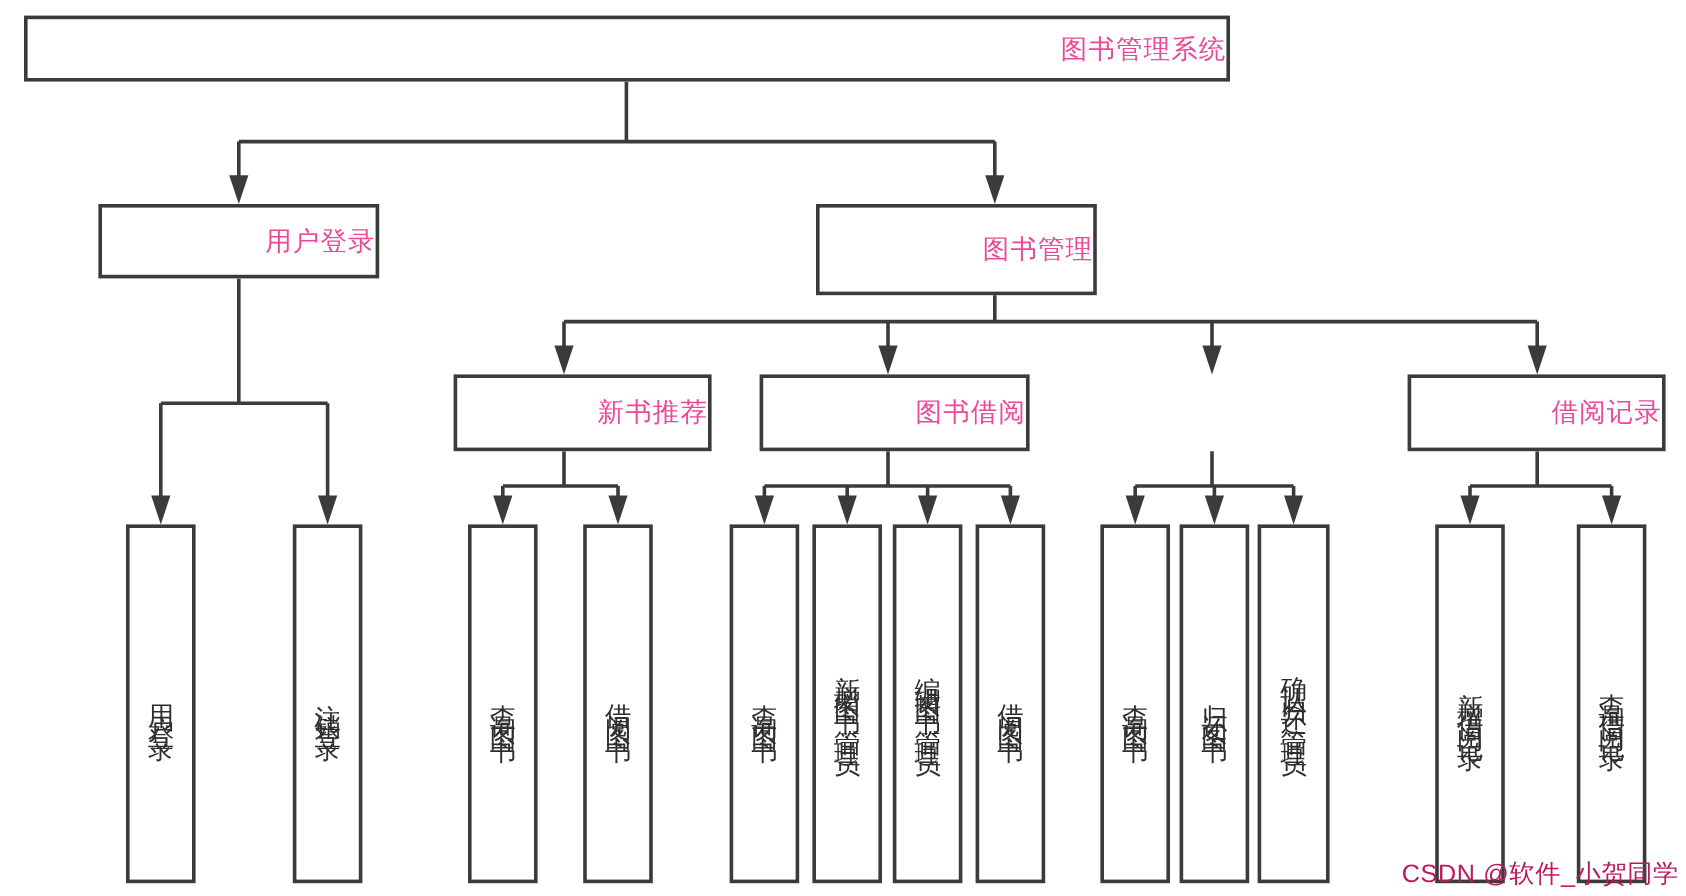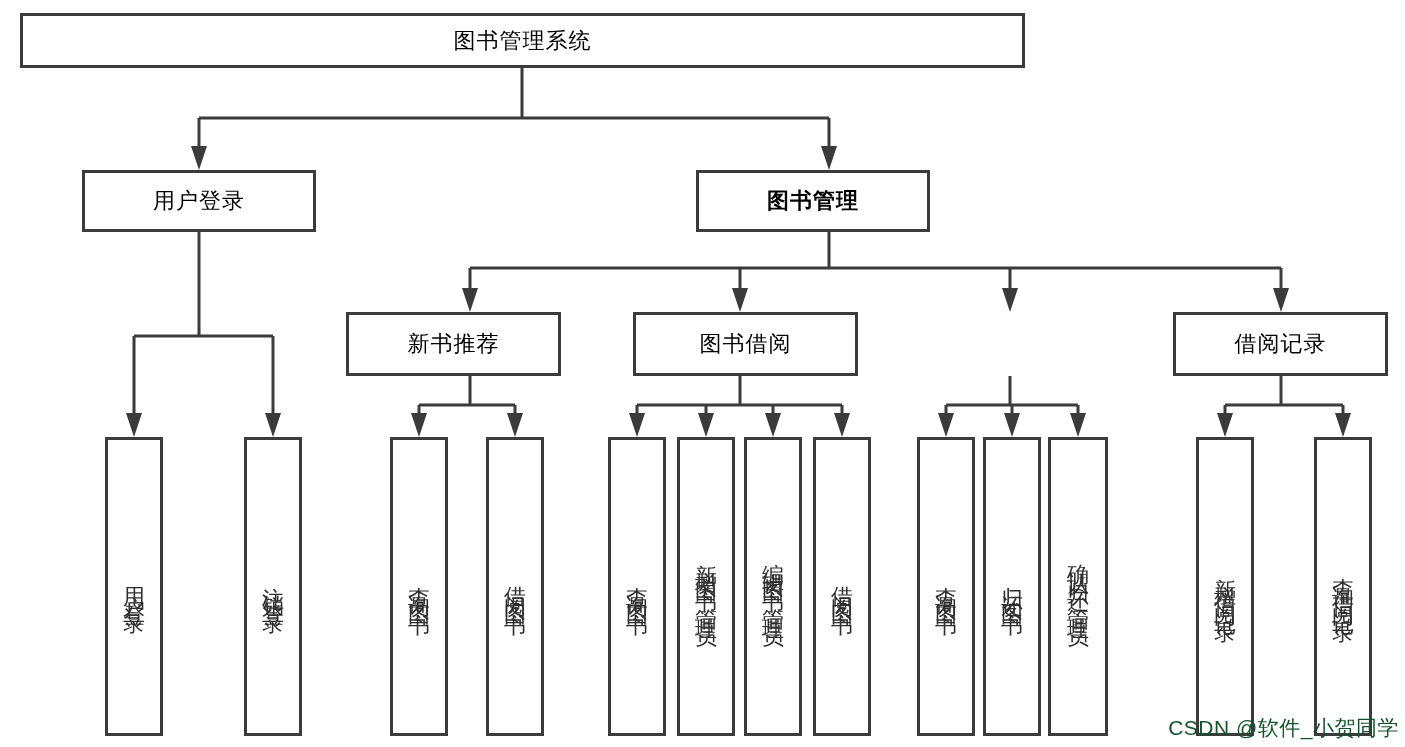--- a/index.html
+++ b/index.html
@@ -21,22 +21,22 @@
     top: 0;
     z-index: 1;
   }
   .node {
     position: absolute;
     box-sizing: border-box;
     background: #ffffff;
     border: 3px solid #3b3b3b;
     display: flex;
     align-items: center;
-    justify-content: center;
-    color: #000000;
+    justify-content: flex-end;
+    color: #ec4899;
     font-size: 22px;
     z-index: 2;
     letter-spacing: 1px;
   }
   .leaf {
     position: absolute;
     box-sizing: border-box;
     background: #ffffff;
     border: 3px solid #3b3b3b;
     display: flex;
@@ -54,21 +54,21 @@
     text-orientation: mixed;
     letter-spacing: 9px;
     line-height: 1.1;
     white-space: nowrap;
   }
   .watermark {
     position: absolute;
     top: 714px;
     right: 6px;
     font-size: 21px;
-    color: #14532d;
+    color: #be185d;
     z-index: 10;
     letter-spacing: 0.5px;
     white-space: nowrap;
   }
 </style>
 </head>
 <body>
 
 <div class="canvas">
 
@@ -130,25 +130,25 @@
     </g>
   </svg>
 
   <div class="node" style="left:20px; top:13px; width:1005px; height:55px;">
     <span>图书管理系统</span>
   </div>
 
   <div class="node" style="left:82px; top:170px; width:234px; height:62px;">
     <span>用户登录</span>
   </div>
-  <div class="node" style="left:696px; top:170px; width:234px; height:62px;font-weight:bold;">
+  <div class="node" style="left:680px; top:170px; width:234px; height:76px;">
     <span>图书管理</span>
   </div>
 
-  <div class="node" style="left:346px; top:312px; width:215px; height:64px;">
+  <div class="node" style="left:378px; top:312px; width:215px; height:64px;">
     <span>新书推荐</span>
   </div>
   <div class="node" style="left:633px; top:312px; width:225px; height:64px;">
     <span>图书借阅</span>
   </div>
   <div class="node" style="left:1173px; top:312px; width:215px; height:64px;">
     <span>借阅记录</span>
   </div>
 
   <div class="leaf" style="left:105px;">

